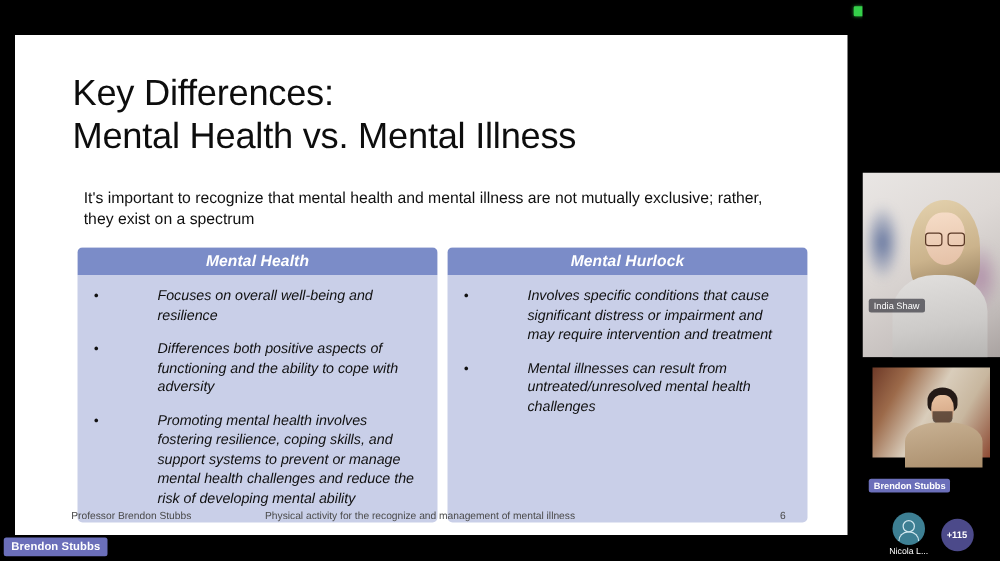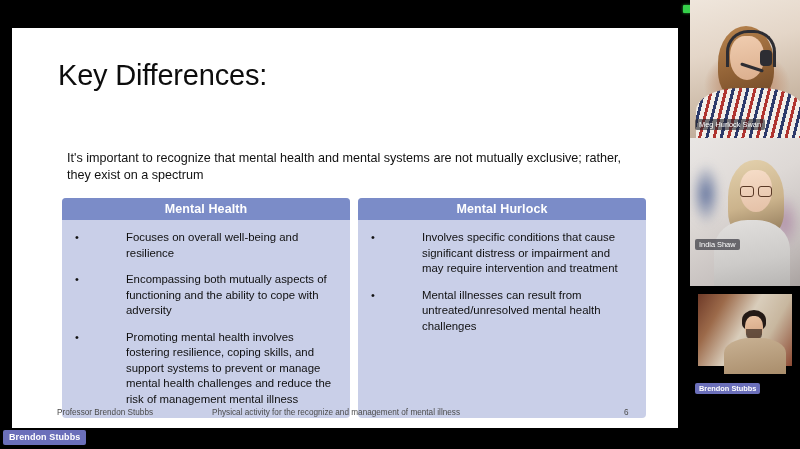--- a/index.html
+++ b/index.html
@@ -76,20 +76,21 @@
   }
 
   
   .col {
     position: absolute;
     top: 170px;
     width: 288px;
     border-radius: 4px;
     overflow: hidden;
     background: #c9cfe8;
+    font-style: italic;
   }
   .col.left  { left: 50px;  height: 220px; }
   .col.right { left: 346px; height: 220px; }
 
   .col-header {
     height: 22px;
     line-height: 22px;
     text-align: center;
     background: #7b8cc8;
     color: #ffffff;
@@ -352,38 +353,39 @@
 <div id="screen">
 
   <div id="stage">
 
     <div id="share-indicator"></div>
 
     <div id="slide">
 
       <div class="slide-title">
         <div>Key Differences:</div>
-      </div>
-
-      <div class="slide-subtitle">It's important to recognize that mental health and mental systems are not mutually exclusive; rather, they exist on a spectrum</div>
+        <div>Mental Health vs.  Mental Illness</div>
+      </div>
+
+      <div class="slide-subtitle">It's important to recognize that mental health and mental illness are not mutually exclusive; rather, they exist on a spectrum</div>
 
       <div class="col left">
         <div class="col-header">Mental Health</div>
         <div class="col-body">
           <div class="bullet-row">
             <div class="bullet-dot">•</div>
             <div class="bullet-text">Focuses on overall well-being and resilience</div>
           </div>
           <div class="bullet-row">
             <div class="bullet-dot">•</div>
-            <div class="bullet-text">Encompassing both mutually aspects of functioning and the ability to cope with adversity</div>
+            <div class="bullet-text">Differences both positive aspects of functioning and the ability to cope with adversity</div>
           </div>
           <div class="bullet-row">
             <div class="bullet-dot">•</div>
-            <div class="bullet-text">Promoting mental health involves fostering resilience, coping skills, and support systems to prevent or manage mental health challenges and reduce the risk of management mental illness</div>
+            <div class="bullet-text">Promoting mental health involves fostering resilience, coping skills, and support systems to prevent or manage mental health challenges and reduce the risk of developing mental ability</div>
           </div>
         </div>
       </div>
 
       <div class="col right">
         <div class="col-header">Mental Hurlock</div>
         <div class="col-body">
           <div class="bullet-row">
             <div class="bullet-dot">•</div>
             <div class="bullet-text">Involves specific conditions that cause significant distress or impairment and may require intervention and treatment</div>
@@ -402,31 +404,20 @@
       </div>
 
     </div>
 
     <div id="caption-badge">Brendon Stubbs</div>
 
   </div>
 
   <div id="filmstrip">
 
-    <div class="tile" id="tile-1">
-      <div class="video">
-        <div class="hair"></div>
-        <div class="face"></div>
-        <div class="headset"></div>
-        <div class="earcup"></div>
-        <div class="mic"></div>
-        <div class="torso"></div>
-      </div>
-      <div class="name">Meg Hurlock Swan</div>
-    </div>
 
     <div class="tile" id="tile-2">
       <div class="video">
         <div class="blur-l"></div>
         <div class="blur-r"></div>
         <div class="hair"></div>
         <div class="face"></div>
         <div class="glasses"></div>
         <div class="torso"></div>
       </div>
@@ -436,16 +427,28 @@
     <div class="tile" id="tile-3">
       <div class="video">
         <div class="hair"></div>
         <div class="face"></div>
         <div class="beard"></div>
         <div class="torso"></div>
       </div>
       <div class="name active">Brendon Stubbs</div>
     </div>
 
+    <div class="tile" id="tile-4">
+      <div class="avatar-row">
+        <div class="avatar-wrap">
+          <div class="avatar-circle">
+            <span class="head"></span>
+            <span class="body"></span>
+          </div>
+          <div class="avatar-name">Nicola L...</div>
+        </div>
+        <div class="overflow-circle">+115</div>
+      </div>
+    </div>
 
   </div>
 
 </div>
 
 </body></html>

